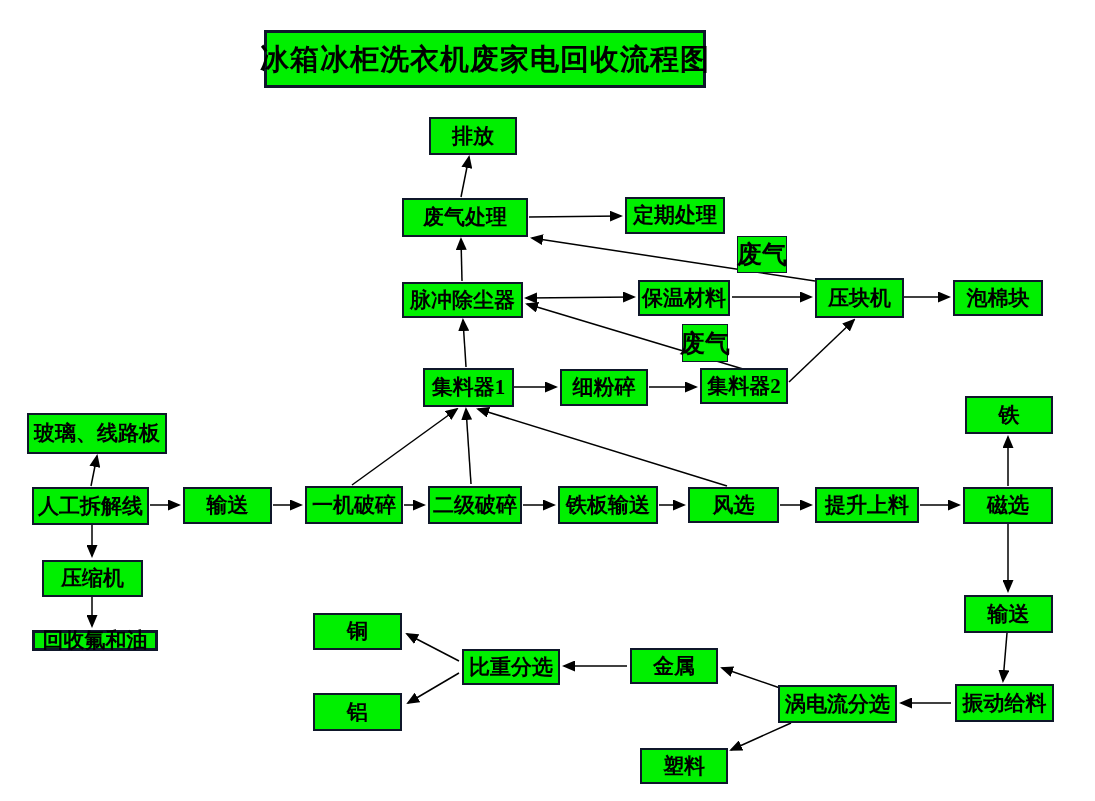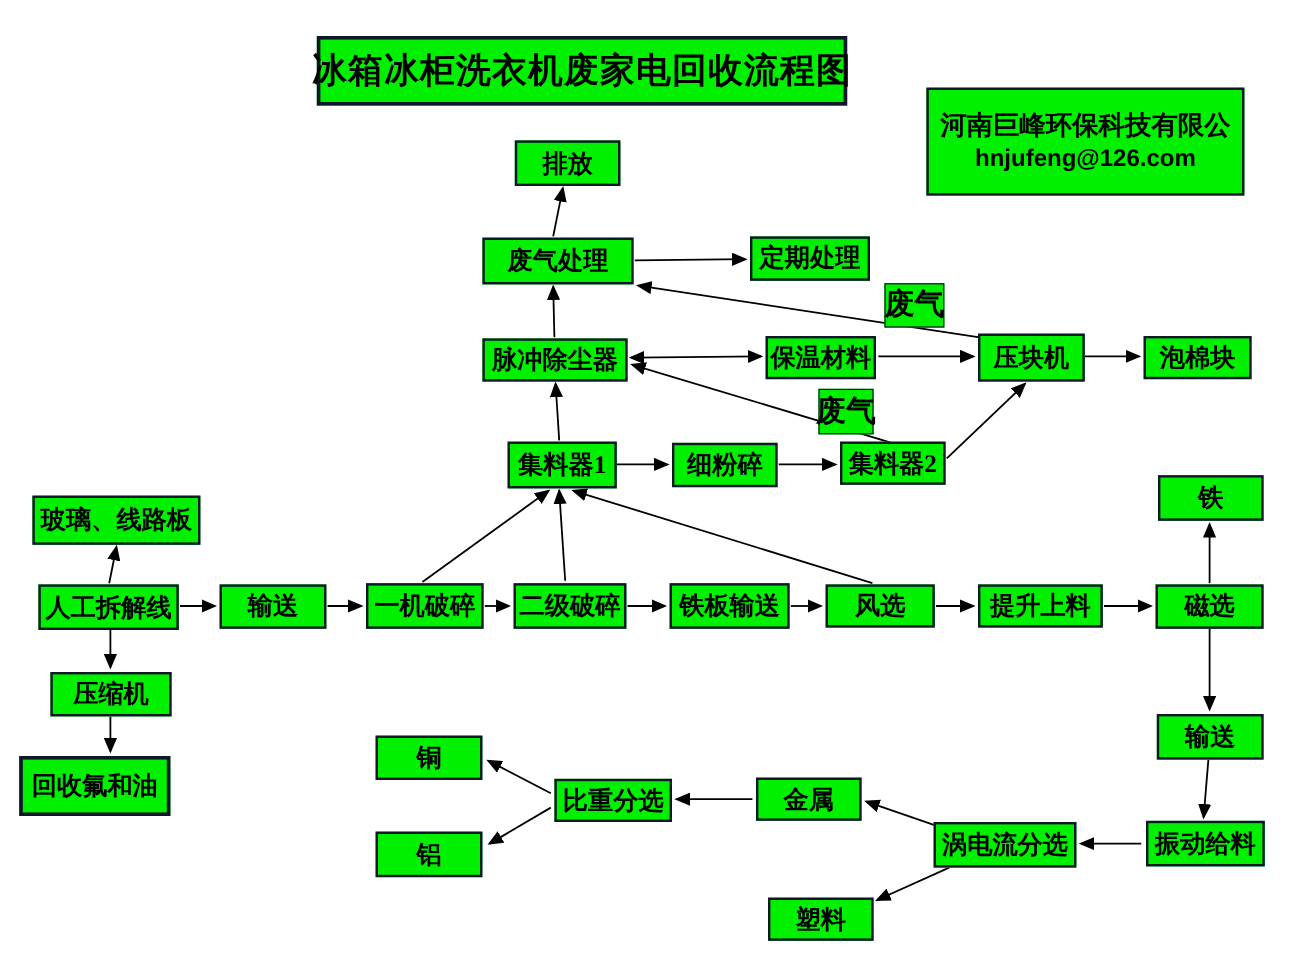--- a/index.html
+++ b/index.html
@@ -63,24 +63,20 @@
     <line x1="951" y1="703" x2="901" y2="703" marker-end="url(#arrow)"></line>
     <line x1="780" y1="688" x2="722" y2="668" marker-end="url(#arrow)"></line>
     <line x1="791" y1="723" x2="731" y2="750" marker-end="url(#arrow)"></line>
     <line x1="627" y1="666" x2="564" y2="666" marker-end="url(#arrow)"></line>
     <line x1="459" y1="661" x2="407" y2="634" marker-end="url(#arrow)"></line>
     <line x1="459" y1="673" x2="408" y2="703" marker-end="url(#arrow)"></line>
   </svg>
 
   <div class="node thick title-box" style="left:264px;top:30px;width:442px;height:58px;">冰箱冰柜洗衣机废家电回收流程图</div>
 
-  <div class="node company-box" style="left:772px;top:73px;width:265px;height:90px;">
-    <div class="company-name">河南巨峰环保科技有限公</div>
-    <div class="company-email">hnjufeng@126.com</div>
-  </div>
 
   <div class="node" style="left:429px;top:117px;width:88px;height:38px;">排放</div>
   <div class="node" style="left:402px;top:198px;width:126px;height:39px;">废气处理</div>
   <div class="node" style="left:625px;top:197px;width:100px;height:37px;">定期处理</div>
   <div class="node small-label" style="left:737px;top:236px;width:50px;height:37px;">废气</div>
   <div class="node" style="left:402px;top:282px;width:121px;height:36px;">脉冲除尘器</div>
   <div class="node" style="left:638px;top:280px;width:92px;height:36px;">保温材料</div>
   <div class="node" style="left:815px;top:278px;width:89px;height:40px;">压块机</div>
   <div class="node" style="left:953px;top:280px;width:90px;height:36px;">泡棉块</div>
   <div class="node small-label" style="left:682px;top:324px;width:46px;height:38px;">废气</div>
@@ -91,21 +87,21 @@
   <div class="node" style="left:32px;top:487px;width:117px;height:38px;">人工拆解线</div>
   <div class="node" style="left:183px;top:487px;width:89px;height:37px;">输送</div>
   <div class="node" style="left:305px;top:486px;width:98px;height:38px;">一机破碎</div>
   <div class="node" style="left:428px;top:486px;width:94px;height:38px;">二级破碎</div>
   <div class="node" style="left:558px;top:486px;width:100px;height:38px;">铁板输送</div>
   <div class="node" style="left:688px;top:487px;width:91px;height:36px;">风选</div>
   <div class="node" style="left:815px;top:487px;width:104px;height:36px;">提升上料</div>
   <div class="node" style="left:963px;top:487px;width:90px;height:37px;">磁选</div>
   <div class="node" style="left:965px;top:396px;width:88px;height:38px;">铁</div>
   <div class="node" style="left:42px;top:560px;width:101px;height:37px;">压缩机</div>
-  <div class="node thick" style="left:16px;top:630px;width:126px;height:50px;">回收氟和油</div>
+  <div class="node thick" style="left:32px;top:630px;width:126px;height:21px;">回收氟和油</div>
   <div class="node" style="left:964px;top:595px;width:89px;height:38px;">输送</div>
   <div class="node" style="left:955px;top:684px;width:99px;height:38px;">振动给料</div>
   <div class="node" style="left:778px;top:685px;width:119px;height:38px;">涡电流分选</div>
   <div class="node" style="left:630px;top:648px;width:88px;height:36px;">金属</div>
   <div class="node" style="left:640px;top:748px;width:88px;height:36px;">塑料</div>
   <div class="node" style="left:462px;top:649px;width:98px;height:36px;">比重分选</div>
   <div class="node" style="left:313px;top:613px;width:89px;height:37px;">铜</div>
   <div class="node" style="left:313px;top:693px;width:89px;height:38px;">铝</div>
 
 </div>

